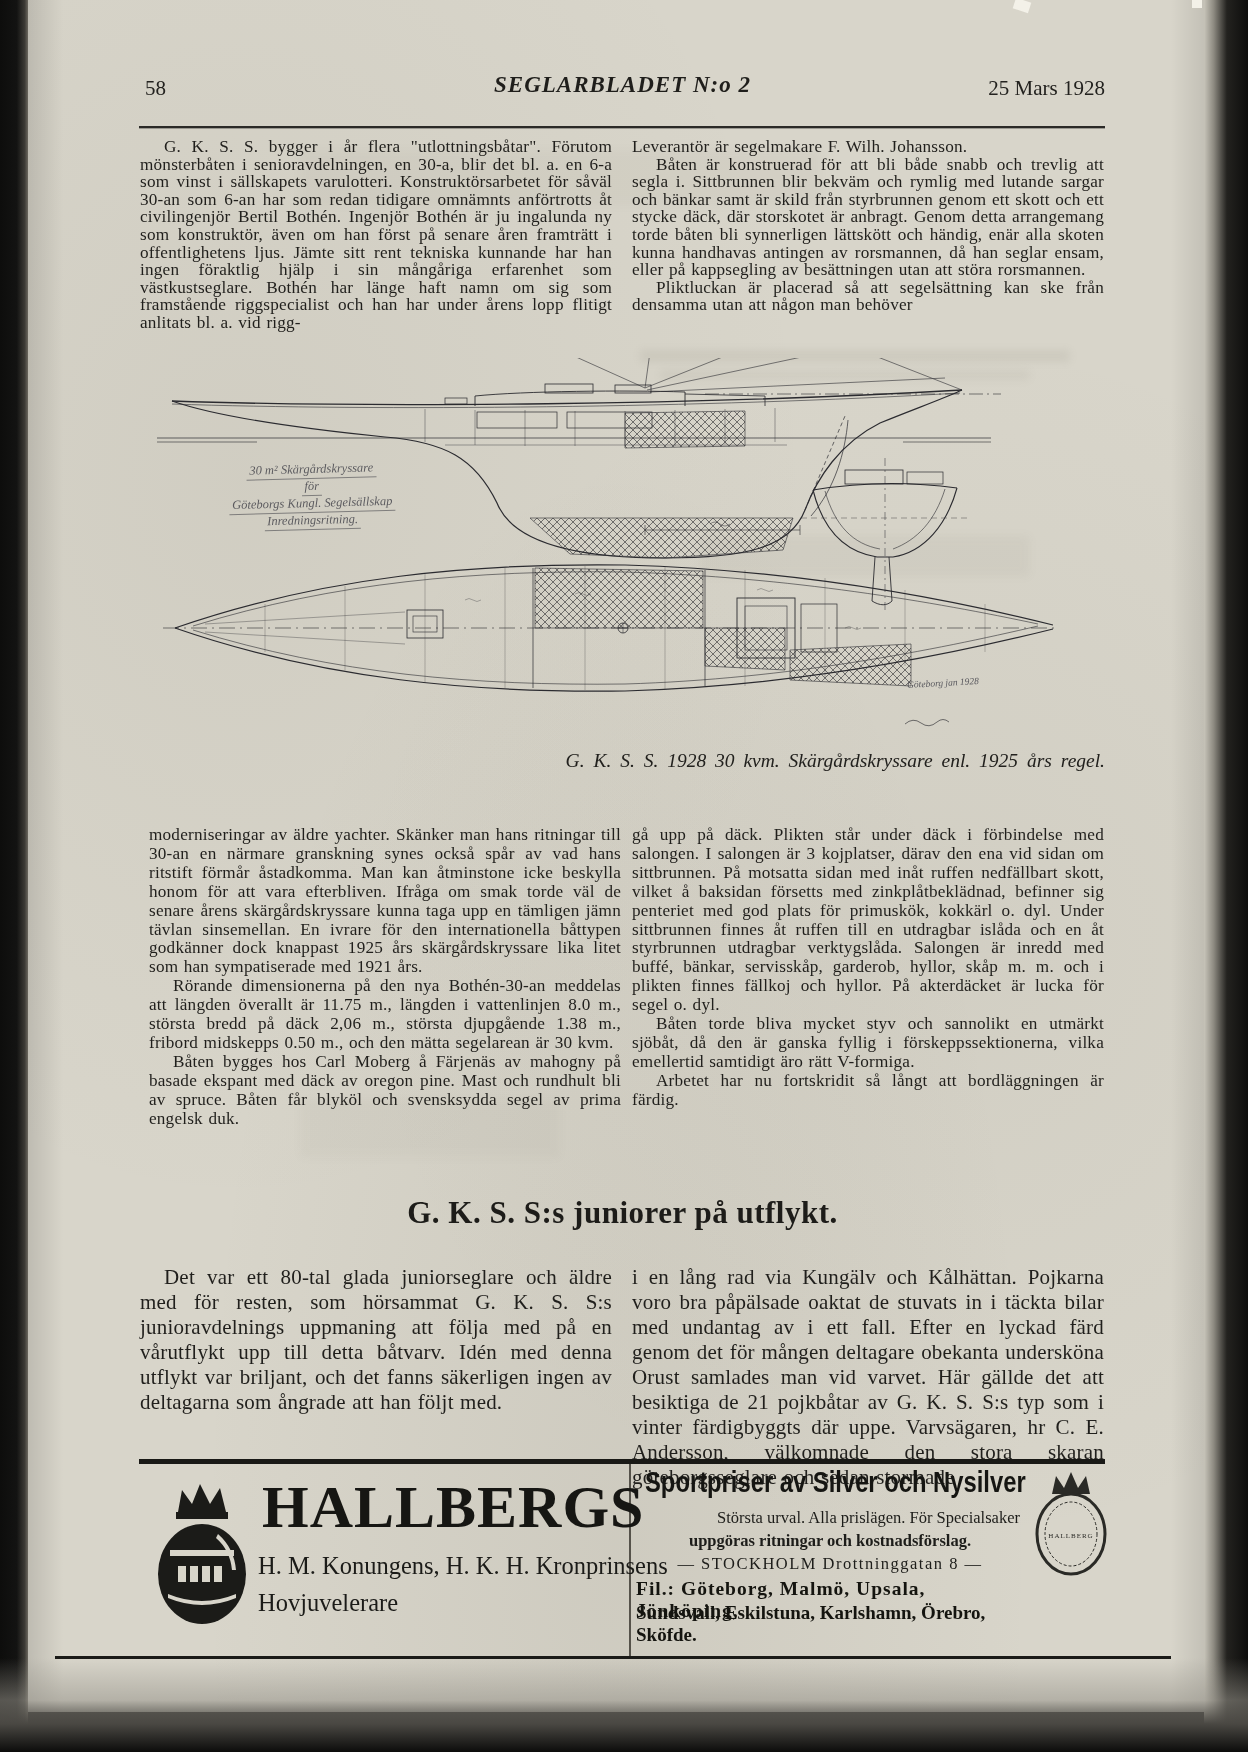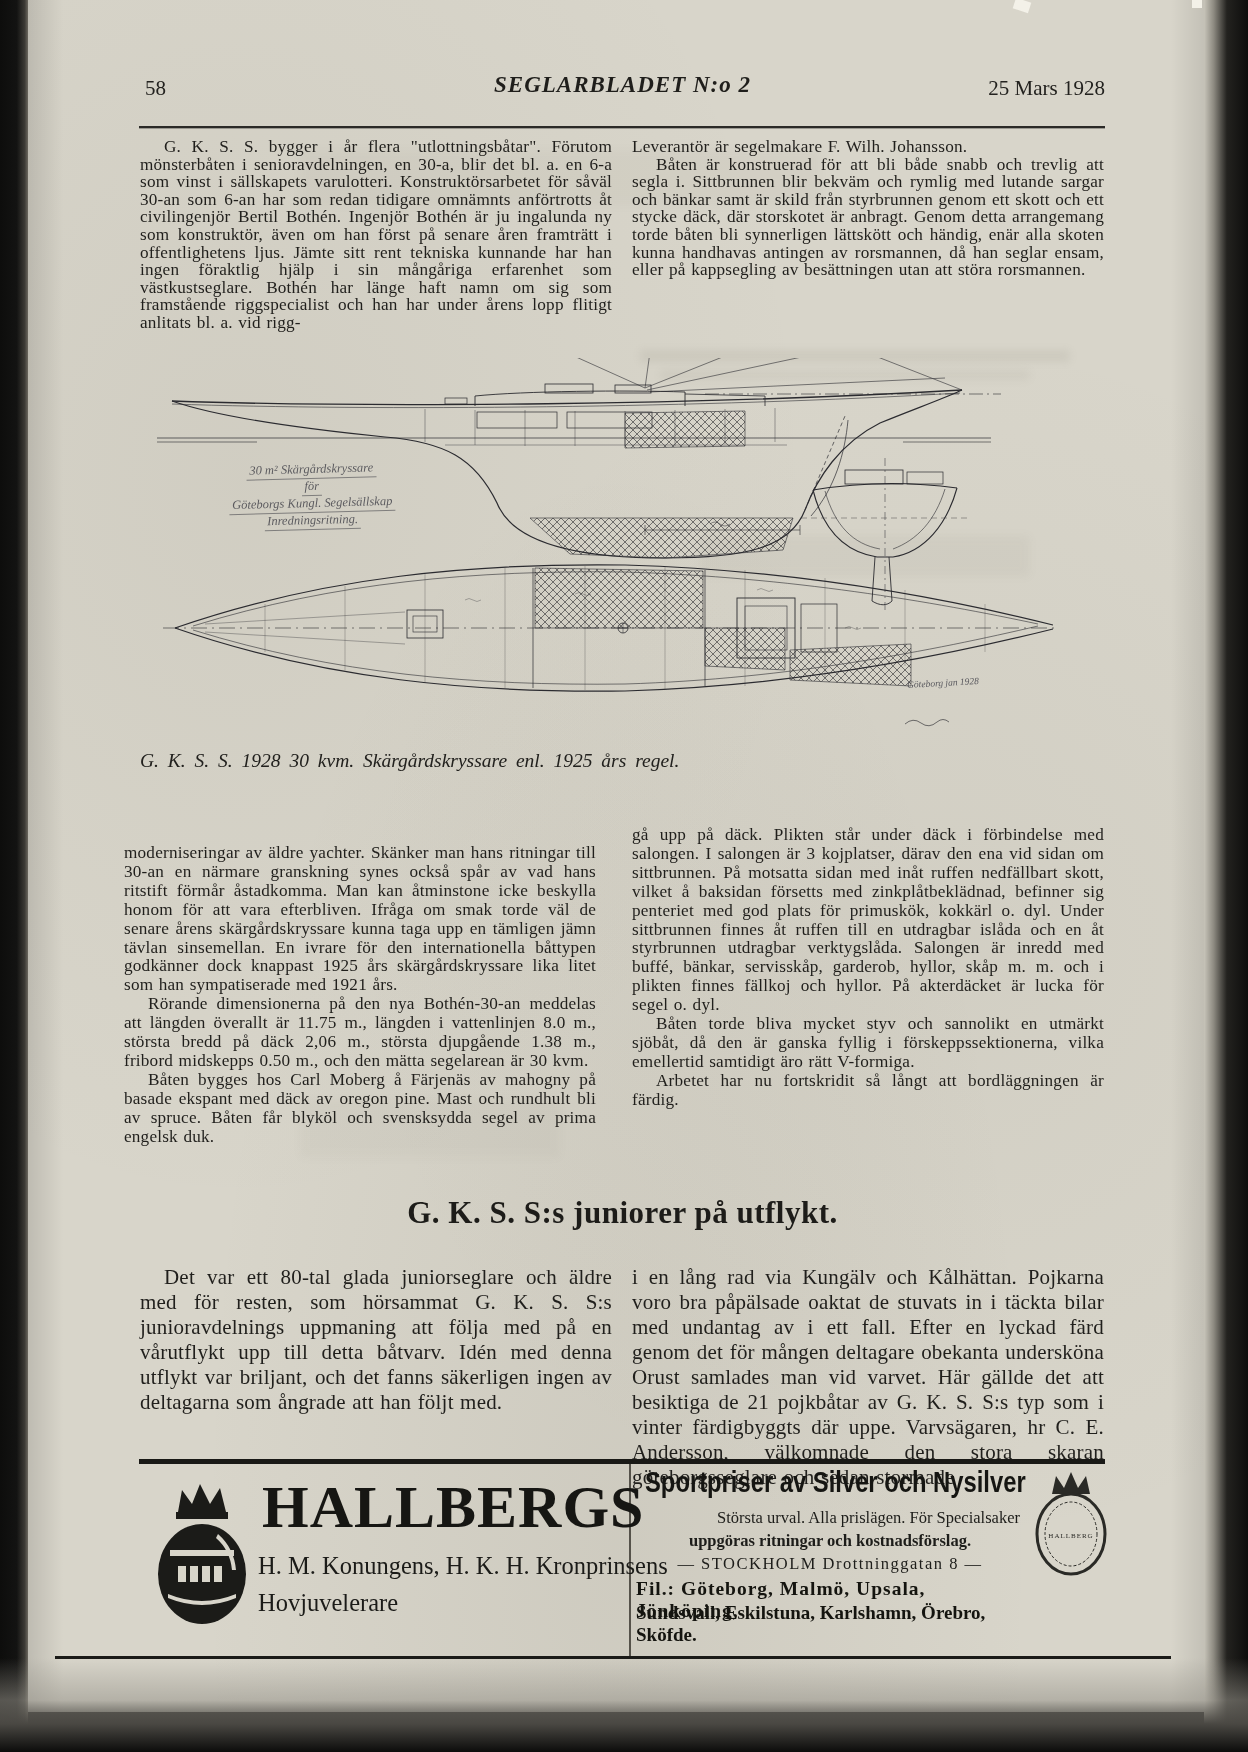--- a/index.html
+++ b/index.html
@@ -46,21 +46,21 @@
 
   
   .fig{position:absolute;left:145px;top:358px;width:920px;height:390px;}
   .fig svg{position:absolute;left:0;top:0;}
   .fig-ann{position:absolute;left:52px;top:104px;width:230px;text-align:center;
     font-style:italic;font-size:12.5px;line-height:15px;color:#3e3e46;opacity:.8;
     transform:rotate(-1.5deg);}
   .fig-ann span{display:inline-block;border-bottom:1px solid rgba(62,62,70,.7);padding:0 3px 1px;}
   .fig-sig{position:absolute;left:728px;top:320px;width:140px;text-align:center;
     font-style:italic;font-size:9.5px;color:#45454d;opacity:.85;transform:rotate(-3deg);}
-  .fig-caption{position:absolute;left:140px;top:750px;width:965px;text-align:left;
+  .fig-caption{position:absolute;left:140px;top:750px;width:965px;text-align:right;
     font-style:italic;font-size:19.5px;color:#22211e;word-spacing:4px;}
 
   
   .ad-rule-top{position:absolute;left:139px;top:1459px;width:966px;height:5px;background:#191916;}
   .ad-divider{position:absolute;left:629px;top:1464px;width:2px;height:192px;background:#55524a;}
   .ad-rule-bottom{position:absolute;left:55px;top:1656px;width:1116px;height:3px;background:#1b1b18;}
   .hall-name{position:absolute;left:262px;top:1474px;width:372px;font-size:60px;font-weight:bold;
     color:#161613;letter-spacing:1px;white-space:nowrap;transform:scaleY(.98);transform-origin:top left;}
   .hall-l1{position:absolute;left:258px;top:1552px;width:380px;text-align:center;font-size:24.5px;color:#1b1b18;white-space:nowrap;}
   .hall-l2{position:absolute;left:258px;top:1589px;width:380px;text-align:left;font-size:24.5px;color:#1b1b18;}
@@ -85,20 +85,21 @@
 <div class="hdr-title">SEGLARBLADET N:o 2</div>
 <div class="hdr-date">25 Mars 1928</div>
 <div class="hdr-rule"></div>
 
 <div class="col a1" style="left:140px;top:138px;">
   <p class="ind">G. K. S. S. bygger i år flera "utlottningsbåtar". Förutom mönsterbåten i senioravdelningen, en 30-a, blir det bl. a. en 6-a som vinst i sällskapets varulotteri. Konstruktörsarbetet för såväl 30-an som 6-an har som redan tidigare omnämnts anförtrotts åt civilingenjör Bertil Bothén. Ingenjör Bothén är ju ingalunda ny som konstruktör, även om han först på senare åren framträtt i offentlighetens ljus. Jämte sitt rent tekniska kunnande har han ingen föraktlig hjälp i sin mångåriga erfarenhet som västkustseglare. Bothén har länge haft namn om sig som framstående riggspecialist och han har under årens lopp flitigt anlitats bl. a. vid rigg-</p>
 </div>
 <div class="col a1" style="left:632px;top:138px;">
   <p>Leverantör är segelmakare F. Wilh. Johansson.</p>
   <p class="ind">Båten är konstruerad för att bli både snabb och trevlig att segla i. Sittbrunnen blir bekväm och rymlig med lutande sargar och bänkar samt är skild från styrbrunnen genom ett skott och ett stycke däck, där storskotet är anbragt. Genom detta arrangemang torde båten bli synnerligen lättskött och händig, enär alla skoten kunna handhavas antingen av rorsmannen, då han seglar ensam, eller på kappsegling av besättningen utan att störa rorsmannen.</p>
+  <p class="ind">Pliktluckan är placerad så att segelsättning kan ske från densamma utan att någon man behöver</p>
 </div>
 
 <div class="fig">
   <svg viewBox="0 0 920 388" width="920" height="388">
     <defs>
       <pattern id="xh" width="8" height="8" patternUnits="userSpaceOnUse">
         <path d="M0 8L8 0M-2 2L2 -2M6 10L10 6M0 0L8 8M-2 6L2 10M6 -2L10 2" stroke="#2a2a2e" stroke-width="0.6"></path>
       </pattern>
     </defs>
     <g stroke="#2b2b30" fill="none" stroke-width="1">
@@ -215,21 +216,21 @@
   <div class="fig-ann">
     <span>30 m² Skärgårdskryssare</span><br>
     <span>för</span><br>
     <span>Göteborgs Kungl. Segelsällskap</span><br>
     <span>Inredningsritning.</span>
   </div>
   <div class="fig-sig">Göteborg jan 1928</div>
 </div>
 <div class="fig-caption">G. K. S. S. 1928 30 kvm. Skärgårdskryssare enl. 1925 års regel.</div>
 
-<div class="col a2" style="left:124px;top:826px;margin-top:18px;">
+<div class="col a2" style="left:149px;top:826px;">
   <p>moderniseringar av äldre yachter. Skänker man hans ritningar till 30-an en närmare granskning synes också spår av vad hans ritstift förmår åstadkomma. Man kan åtminstone icke beskylla honom för att vara efterbliven. Ifråga om smak torde väl de senare årens skärgårdskryssare kunna taga upp en tämligen jämn tävlan sinsemellan. En ivrare för den internationella båttypen godkänner dock knappast 1925 års skärgårdskryssare lika litet som han sympatiserade med 1921 års.</p>
   <p class="ind">Rörande dimensionerna på den nya Bothén-30-an meddelas att längden överallt är 11.75 m., längden i vattenlinjen 8.0 m., största bredd på däck 2,06 m., största djupgående 1.38 m., fribord midskepps 0.50 m., och den mätta segelarean är 30 kvm.</p>
   <p class="ind">Båten bygges hos Carl Moberg å Färjenäs av mahogny på basade ekspant med däck av oregon pine. Mast och rundhult bli av spruce. Båten får blyköl och svensksydda segel av prima engelsk duk.</p>
 </div>
 <div class="col a2" style="left:632px;top:826px;">
   <p>gå upp på däck. Plikten står under däck i förbindelse med salongen. I salongen är 3 kojplatser, därav den ena vid sidan om sittbrunnen. På motsatta sidan med inåt ruffen nedfällbart skott, vilket å baksidan försetts med zinkplåtbeklädnad, befinner sig penteriet med god plats för primuskök, kokkärl o. dyl. Under sittbrunnen finnes åt ruffen till en utdragbar islåda och en åt styrbrunnen utdragbar verktygslåda. Salongen är inredd med buffé, bänkar, servisskåp, garderob, hyllor, skåp m. m. och i plikten finnes fällkoj och hyllor. På akterdäcket är lucka för segel o. dyl.</p>
   <p class="ind">Båten torde bliva mycket styv och sannolikt en utmärkt sjöbåt, då den är ganska fyllig i förskeppssektionerna, vilka emellertid samtidigt äro rätt V-formiga.</p>
   <p class="ind">Arbetet har nu fortskridit så långt att bordläggningen är färdig.</p>
 </div>
 

